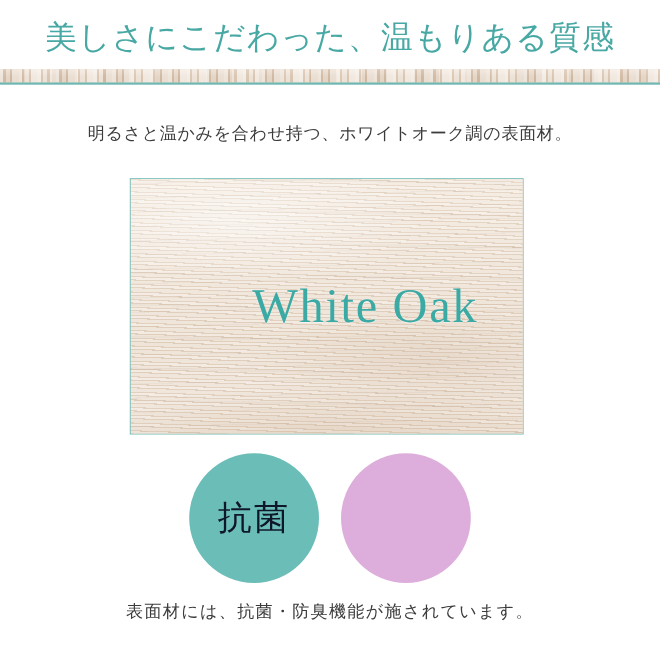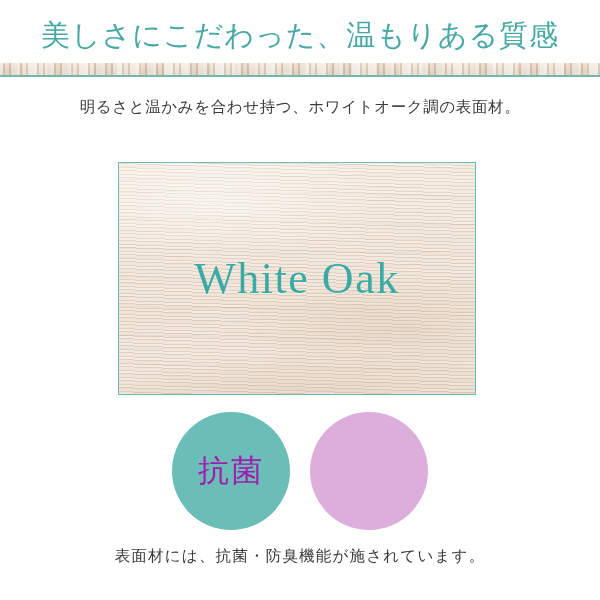--- a/index.html
+++ b/index.html
@@ -77,21 +77,21 @@
     left: 0;
     top: 75px;
     width: 600px;
     height: 2px;
     background: #6fb7b2;
   }
 
   
   .lead-copy {
     position: absolute;
-    top: 93px;
+    top: 108px;
     left: 0;
     width: 600px;
     text-align: center;
     color: #3b3b3b;
     font-size: 15.5px;
     line-height: 1.75;
     letter-spacing: 0.6px;
   }
   .lead-copy .line {
     display: block;
@@ -152,20 +152,21 @@
     width: 100%;
     height: 100%;
     display: flex;
     align-items: center;
     justify-content: center;
     font-family: "Liberation Serif", "DejaVu Serif", serif;
     font-size: 44px;
     letter-spacing: 1.5px;
     color: #3ba9a4;
     text-shadow: 0 1px 0 rgba(255,255,255,0.45);
+    padding-left: 35px;
   }
 
   
   .venn {
     position: absolute;
     left: 172px;
     top: 412px;
     width: 256px;
     height: 118px;
   }
@@ -186,21 +187,21 @@
     mix-blend-mode: multiply;
   }
   .venn-text {
     position: absolute;
     top: 0;
     width: 118px;
     height: 118px;
     display: flex;
     align-items: center;
     justify-content: center;
-    color: #a21caf;
+    color: #0f172a;
     font-size: 31px;
     letter-spacing: 2px;
     font-family: "Liberation Sans", "DejaVu Sans", sans-serif;
   }
   .venn-text.left { left: 0; }
   .venn-text.right { left: 138px; }
 
   
   .footer-caption {
     position: absolute;

